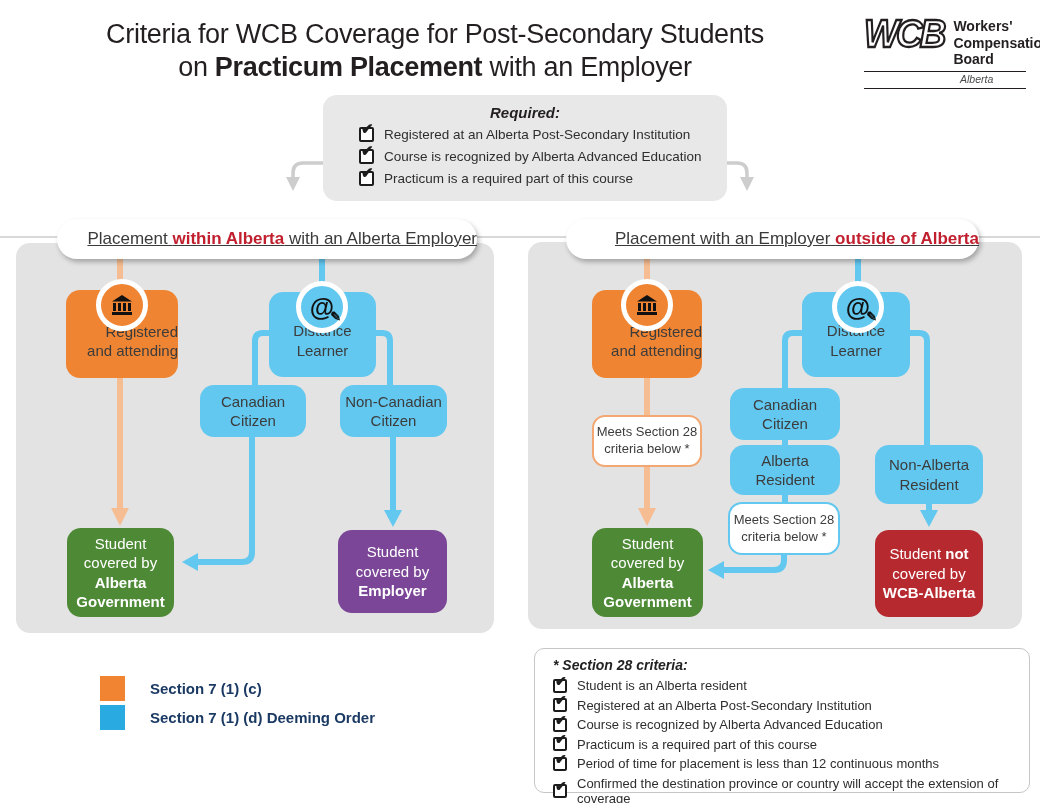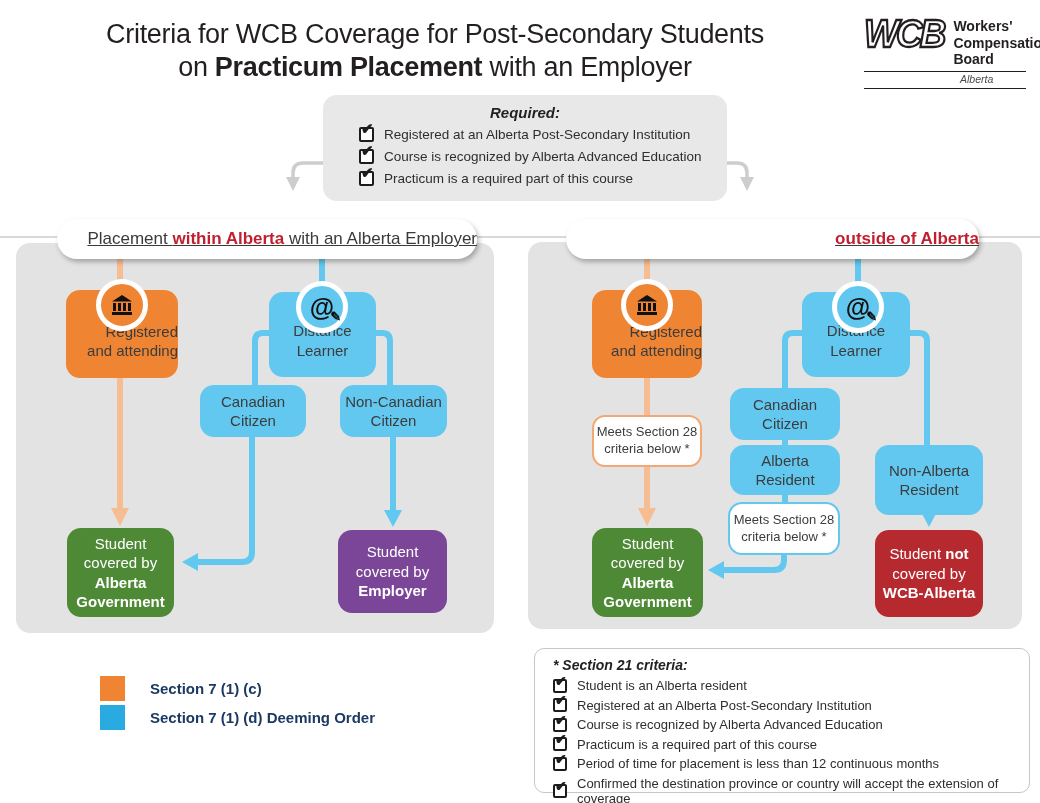--- a/index.html
+++ b/index.html
@@ -171,21 +171,21 @@
       <path d="M784 552 L784 560 Q784 570 774 570 L722 570"></path>
       <path d="M929 495 L929 511"></path>
     </g>
     <polygon points="198,553 198,571 182,562" fill="#62c8f0"></polygon>
     <polygon points="384,510 402,510 393,527" fill="#62c8f0"></polygon>
     <polygon points="724,561 724,579 708,570" fill="#62c8f0"></polygon>
     <polygon points="920,510 938,510 929,527" fill="#62c8f0"></polygon>
   </svg>
 
   <div class="pill pill-left"><span>Placement </span><span class="hl">within Alberta</span><span> with an Alberta Employer</span></div>
-  <div class="pill pill-right"><span class="hl">outside of Alberta</span><span></span></div>
+  <div class="pill pill-right"><span>Placement with an Employer </span><span class="hl">outside of Alberta</span><span></span></div>
 
   <div class="node orange" style="left:66px; top:290px; width:112px; height:88px;">
     <span>Registered</span>
       <span>and attending</span>
   </div>
   <div class="icon-circle orange" style="left:96px; top:279px;">
     <svg width="22" height="22" viewBox="0 0 22 22">
         <polygon points="11,1 21,7.5 1,7.5" fill="#111"></polygon>
         <rect x="2" y="9" width="3" height="8" fill="#111"></rect>
         <rect x="7" y="9" width="3" height="8" fill="#111"></rect>
@@ -256,21 +256,21 @@
       <span>Citizen</span>
   </div>
   <div class="node blue" style="left:730px; top:445px; width:110px; height:50px;">
     <span>Alberta</span>
       <span>Resident</span>
   </div>
   <div class="node meets meets-blue" style="left:728px; top:502px; width:112px; height:53px;">
     <span>Meets Section 28</span>
       <span>criteria below *</span>
   </div>
-  <div class="node blue" style="left:875px; top:445px; width:108px; height:70px;">
+  <div class="node blue" style="left:875px; top:445px; width:108px; height:59px;">
     <span>Non-Alberta</span>
       <span>Resident</span>
   </div>
 
   <div class="node green result" style="left:592px; top:528px; width:111px; height:89px;">
     <span>Student</span>
       <span>covered by</span>
       <b>Alberta Government</b>
   </div>
   <div class="node red result" style="left:875px; top:530px; width:108px; height:87px;">
@@ -284,21 +284,21 @@
       <span class="swatch swatch-0"></span>
       <span class="legend-label">Section 7 (1) (c)</span>
     </div>
     <div class="legend-row">
       <span class="swatch swatch-1"></span>
       <span class="legend-label">Section 7 (1) (d) Deeming Order</span>
     </div>
   </div>
 
   <div class="s28-box">
-    <div class="s28-title">* Section 21 criteria:</div>
+    <div class="s28-title">* Section 28 criteria:</div>
     <div class="chk-row">
       <span class="chk">
           <span class="tick">✔</span>
         </span>
       <span class="chk-label">Student is an Alberta resident</span>
     </div>
     <div class="chk-row">
       <span class="chk">
           <span class="tick">✔</span>
         </span>

